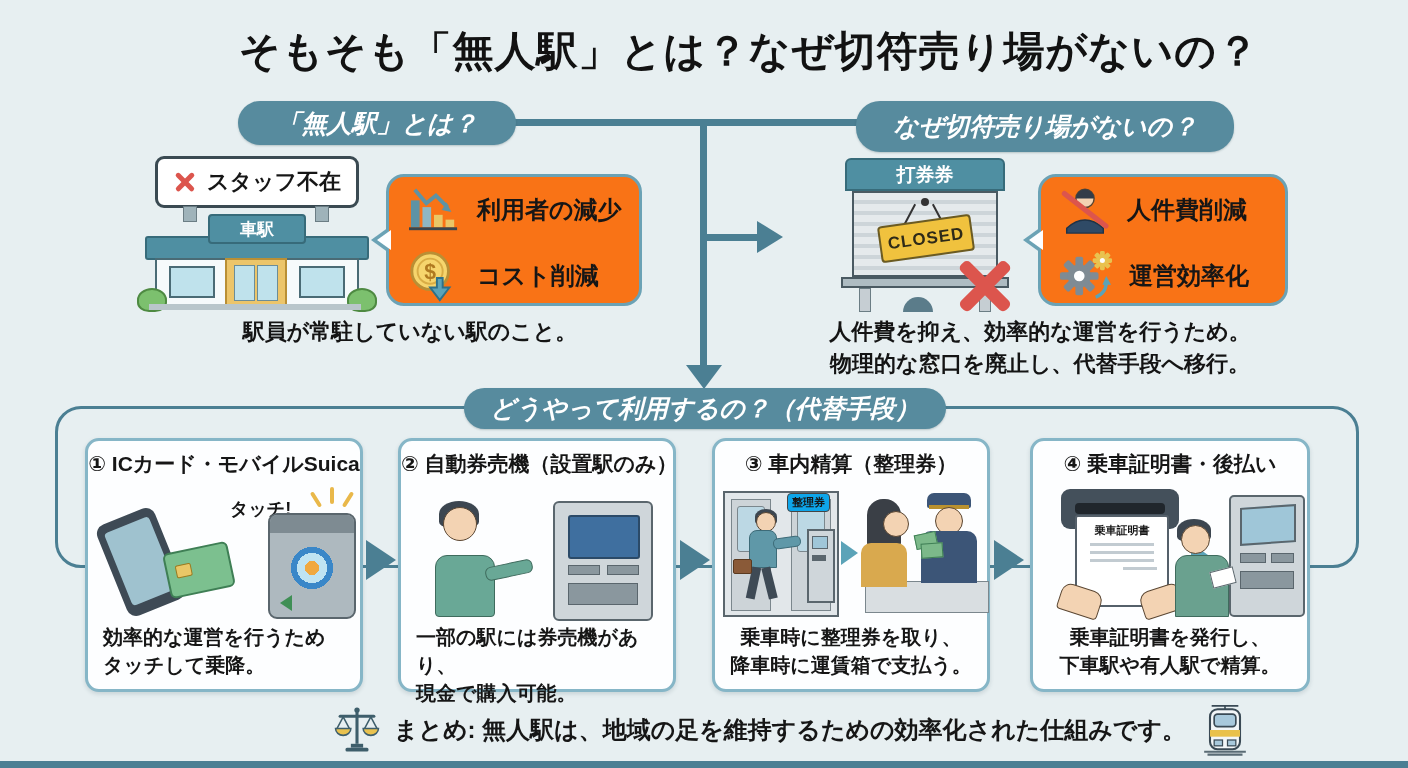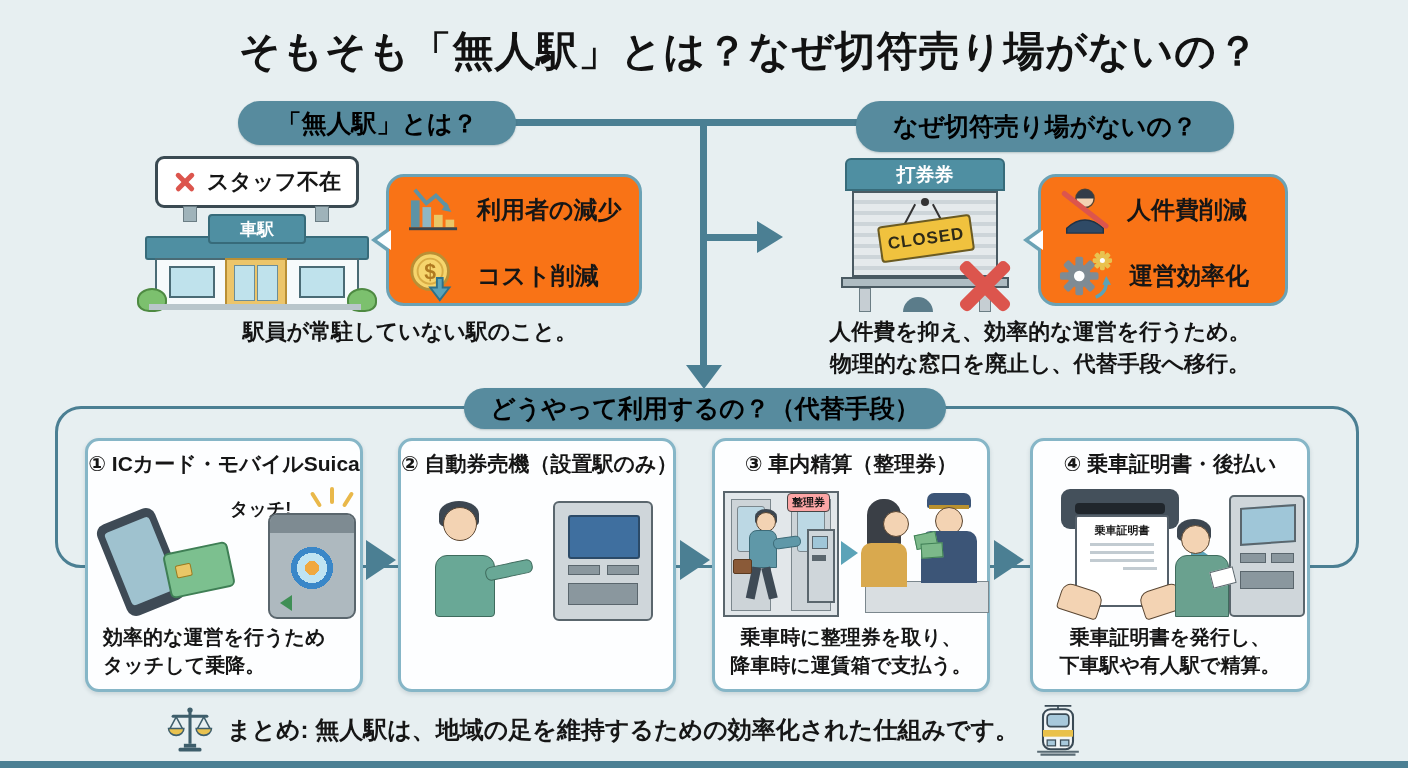--- a/index.html
+++ b/index.html
@@ -4,21 +4,21 @@
 <style>
   html,body { margin:0; padding:0; }
   body { font-family:"Liberation Sans","DejaVu Sans",sans-serif; }
   #stage { position:relative; width:1408px; height:768px; background:#e7eff1; overflow:hidden; color:#161616; }
   .abs { position:absolute; }
 
   
   .title { left:0; top:24px; width:1408px; text-align:center; font-size:41px; font-weight:bold; letter-spacing:1px; color:#121212;padding-left:45px; }
 
   
-  .pill { background:#578b9e; border-radius:24px; color:#000000; font-weight:bold; display:flex; align-items:center; justify-content:center; z-index:3; box-shadow:0 1px 2px rgba(40,70,80,.25); }
+  .pill { background:#578b9e; border-radius:24px; color:#ffffff; font-weight:bold; display:flex; align-items:center; justify-content:center; z-index:3; box-shadow:0 1px 2px rgba(40,70,80,.25);font-style:italic; }
   .pill-left  { left:238px; top:101px; width:278px; height:44px; font-size:25px; }
   .pill-right { left:856px; top:101px; width:378px; height:51px; font-size:25px; }
   .pill-mid   { left:464px; top:388px; width:482px; height:41px; font-size:25px; }
 
   
   .line { background:#4b7f93; z-index:1; }
   .tri { width:0; height:0; z-index:2; }
 
   
   .bubble { background:#f97316; border:3px solid #6ba2b5; border-radius:18px; z-index:2; }
@@ -99,42 +99,42 @@
   .c2-arm { position:absolute; left:84px; top:78px; width:46px; height:12px; background:#69a896; border:1.5px solid #3f6b5d; border-radius:6px; transform:rotate(-12deg); }
   .c2-machine { position:absolute; left:152px; top:16px; width:96px; height:116px; background:#cfd6da; border:2px solid #5a666d; border-radius:6px; }
   .c2-scr { position:absolute; left:13px; top:12px; width:68px; height:40px; background:#3f6f9f; border:2px solid #2b4a68; border-radius:3px; }
   .c2-slot { position:absolute; background:#8a979e; border:1px solid #5a666d; }
 
   
   .c3-door { position:absolute; left:8px; top:6px; width:112px; height:122px; background:#e2e7ea; border:2px solid #5a666d; }
   .c3-panel { position:absolute; top:6px; width:38px; height:110px; background:#cdd4d8; border:1.5px solid #7b878d; }
   .c3-pwin { position:absolute; left:5px; top:6px; width:26px; height:44px; background:#bcd8e4; border:1px solid #7b878d; border-radius:3px; }
   .c3-machine { position:absolute; left:92px; top:44px; width:24px; height:70px; background:#cfd6da; border:2px solid #5a666d; }
-  .c3-tag { position:absolute; left:72px; top:8px; background:#fca5a5; border:1.5px solid #444; border-radius:4px; font-size:11px; font-weight:bold; padding:1px 4px; white-space:nowrap; z-index:2; }
+  .c3-tag { position:absolute; left:72px; top:8px; background:#0ea5e9; border:1.5px solid #444; border-radius:4px; font-size:11px; font-weight:bold; padding:1px 4px; white-space:nowrap; z-index:2; }
   .c3-counter { position:absolute; left:150px; top:96px; width:122px; height:30px; background:#d9dee1; border:1.5px solid #7b878d; }
   .c3-cap { position:absolute; left:212px; top:8px; width:44px; height:15px; background:#3c5577; border-radius:7px 7px 2px 2px; }
   .c3-capband { position:absolute; left:214px; top:20px; width:40px; height:4px; background:#b9912f; }
   .c3-unif { position:absolute; left:206px; top:46px; width:56px; height:52px; background:#3c5577; border-radius:10px 10px 0 0; }
   .c3-woman-hair { position:absolute; left:152px; top:14px; width:34px; height:52px; background:#3a3f46; border-radius:16px 16px 8px 8px; }
   .c3-sweater { position:absolute; left:146px; top:58px; width:46px; height:44px; background:#d9a94e; border-radius:10px 10px 0 0; }
   .c3-money { position:absolute; width:20px; height:13px; background:#7cb98a; border:1.5px solid #3f7f55; }
 
   
   .c4-slotbox { position:absolute; left:28px; top:4px; width:118px; height:40px; background:#44505b; border-radius:9px; }
   .c4-slot { position:absolute; left:14px; top:14px; width:90px; height:11px; background:#20262c; border-radius:4px; }
   .c4-paper { position:absolute; left:42px; top:30px; width:90px; height:88px; background:#fff; border:2px solid #55606a; border-radius:3px; }
   .c4-ptitle { margin-top:6px; text-align:center; font-size:11px; font-weight:bold; white-space:nowrap; }
   .c4-line { margin:5px auto 0; width:64px; height:3px; background:#c2cbd1; }
   .c4-hand { position:absolute; width:40px; height:26px; background:#f3d3b3; border:1.5px solid #5a4632; border-radius:10px 10px 4px 4px; }
   .c4-machine { position:absolute; left:196px; top:10px; width:72px; height:118px; background:#cfd6da; border:2px solid #5a666d; border-radius:5px; }
   .c4-scr { position:absolute; left:9px; top:9px; width:52px; height:34px; background:#9fc6d8; border:2px solid #5a666d; transform:skewY(-4deg); }
   .c4-person-body { position:absolute; left:142px; top:70px; width:52px; height:60px; background:#6aa18f; border:1.5px solid #3f6b5d; border-radius:12px 12px 0 0; }
 
   
-  .summary { left:0; top:702px; width:1250px; height:56px; display:flex; align-items:center; justify-content:center; gap:14px; z-index:2; }
+  .summary { left:0; top:702px; width:1250px; height:56px; display:flex; align-items:center; justify-content:flex-end; gap:14px; z-index:2; }
   .summary-text { font-size:24px; font-weight:bold; white-space:nowrap; }
   .bottom-bar { left:0; top:761px; width:1408px; height:7px; background:#4b7f93; }
 </style>
 </head>
 <body>
 
 <div id="stage">
 
   <div class="abs title">そもそも「無人駅」とは？なぜ切符売り場がないの？</div>
 
@@ -286,20 +286,24 @@
       <div class="head" style="left:42px;top:22px;width:32px;height:32px;"></div>
       <div class="c2-body"></div>
       <div class="c2-arm"></div>
       <div class="c2-machine">
         <div class="c2-scr"></div>
         <div class="c2-slot" style="left:13px;top:62px;width:30px;height:8px;"></div>
         <div class="c2-slot" style="left:52px;top:62px;width:30px;height:8px;"></div>
         <div class="c2-slot" style="left:13px;top:80px;width:68px;height:20px;"></div>
       </div>
     </div>
+    <div class="card-cap">
+      <div>一部の駅には券売機があり、</div>
+      <div>現金で購入可能。</div>
+    </div>
   </div>
   <div class="abs card-arrow" style="left:680px;"></div>
 
   <div class="abs card" style="left:712px;">
     <div class="card-title">③ 車内精算（整理券）</div>
     <div class="card-ill">
       <div class="c3-door">
         <div class="c3-panel" style="left:6px;">
             <div class="c3-pwin"></div>
           </div>

